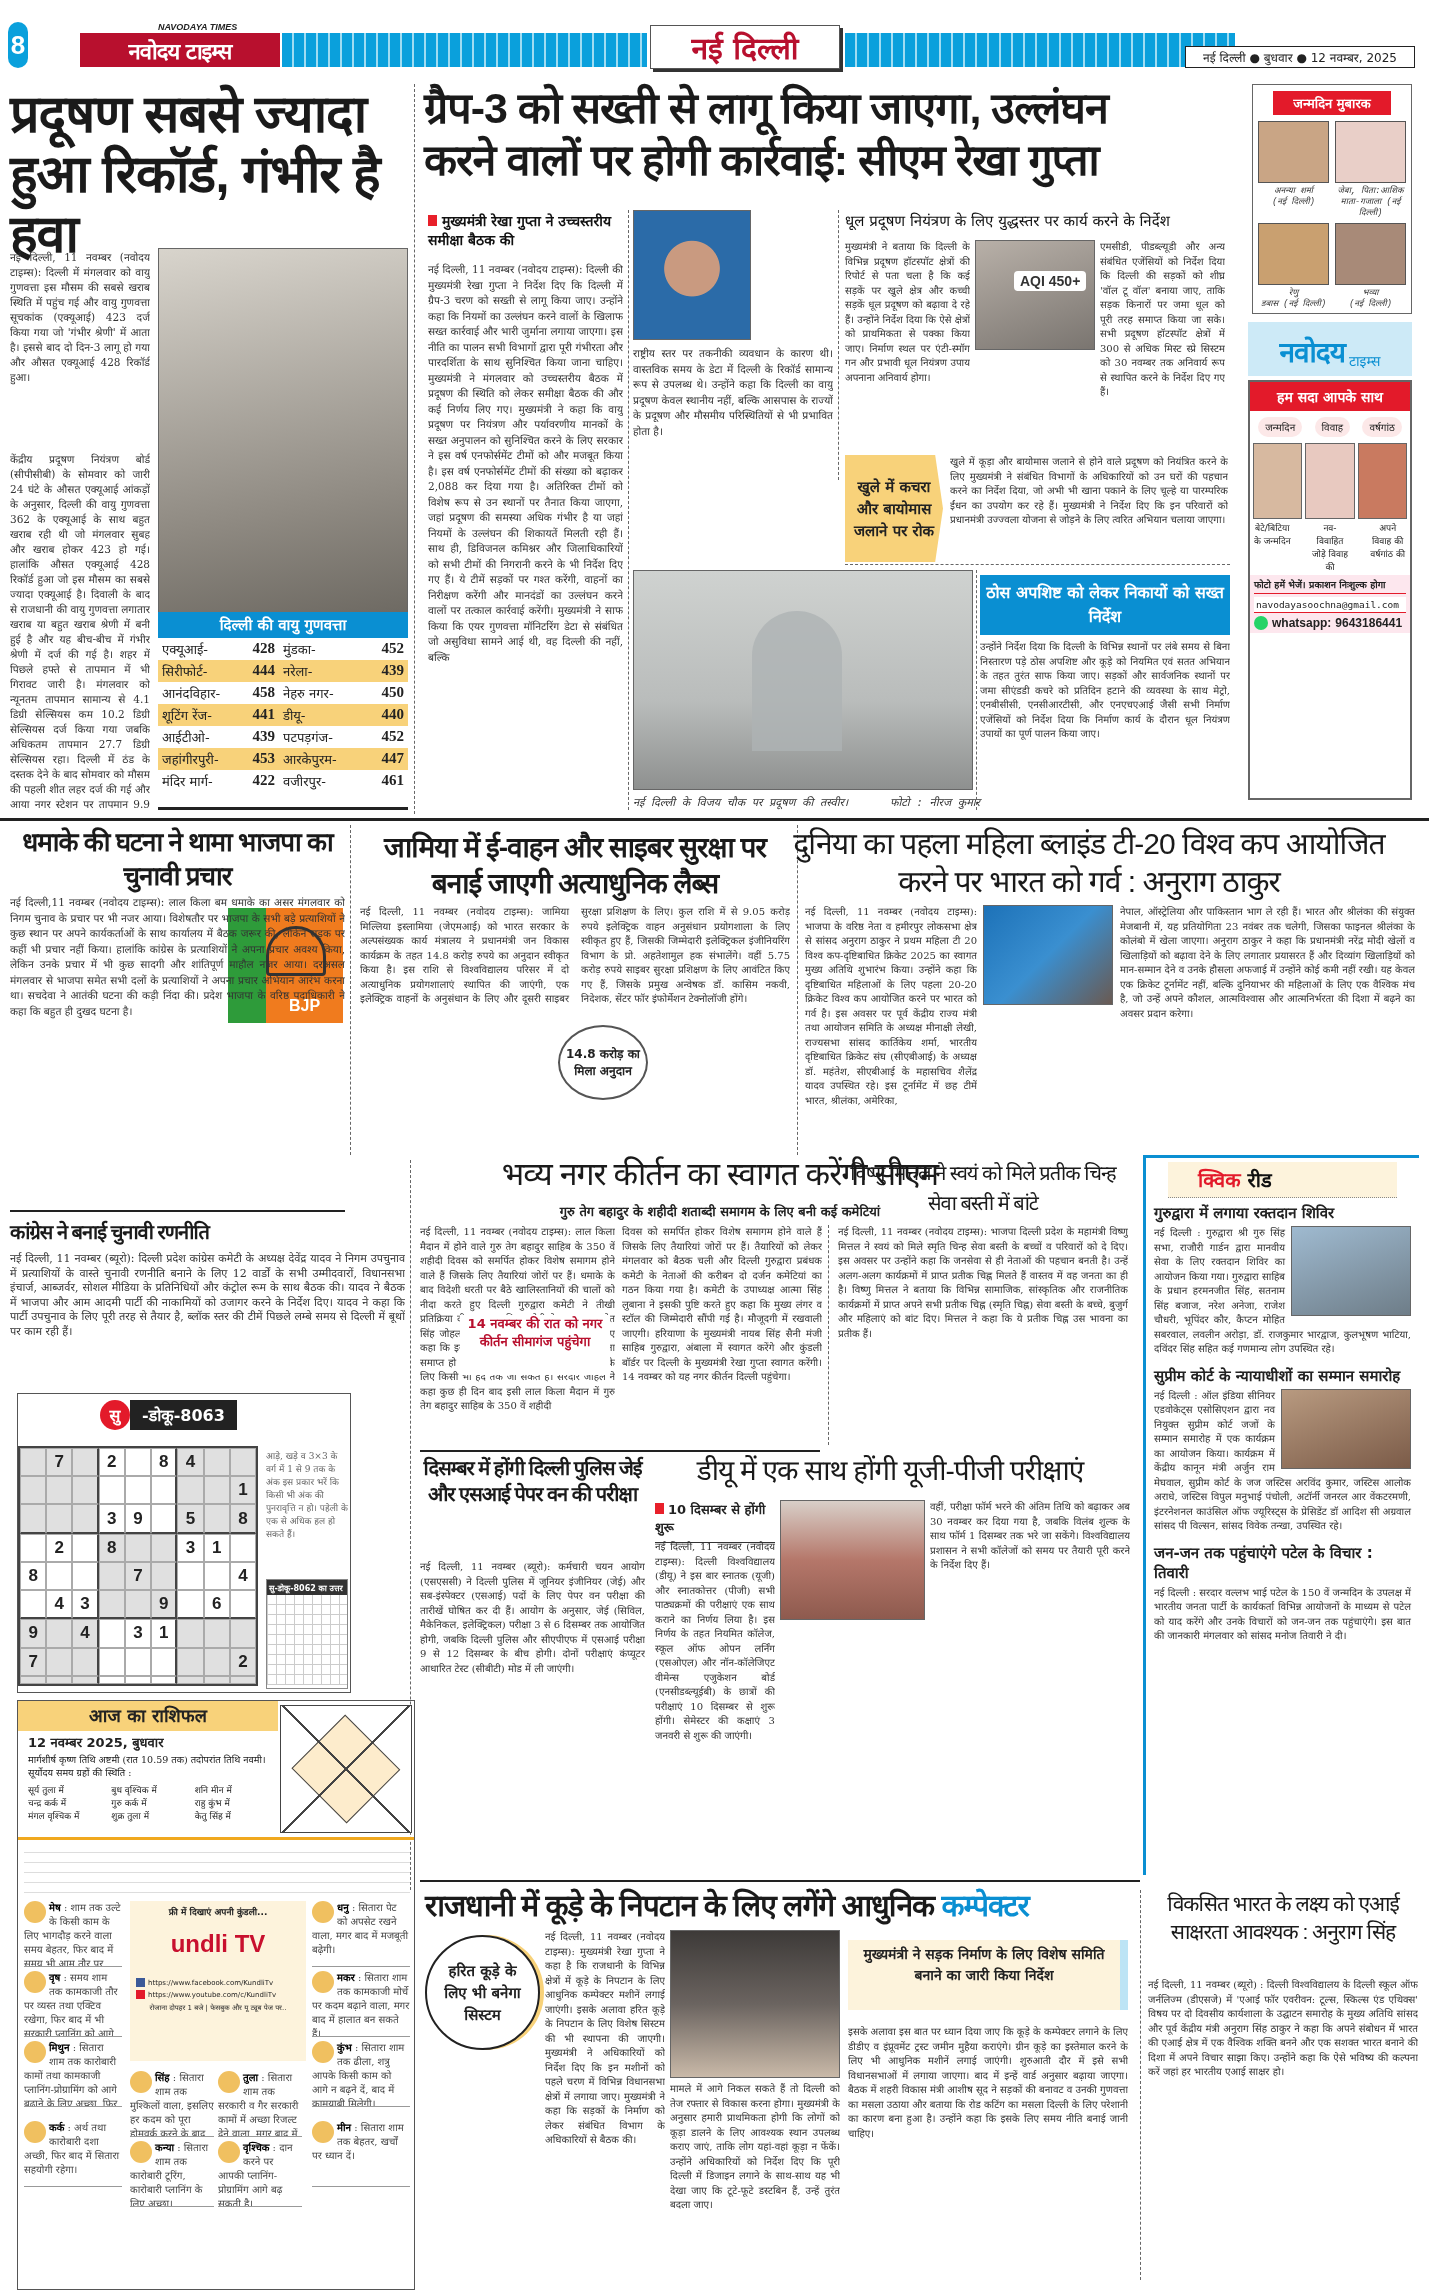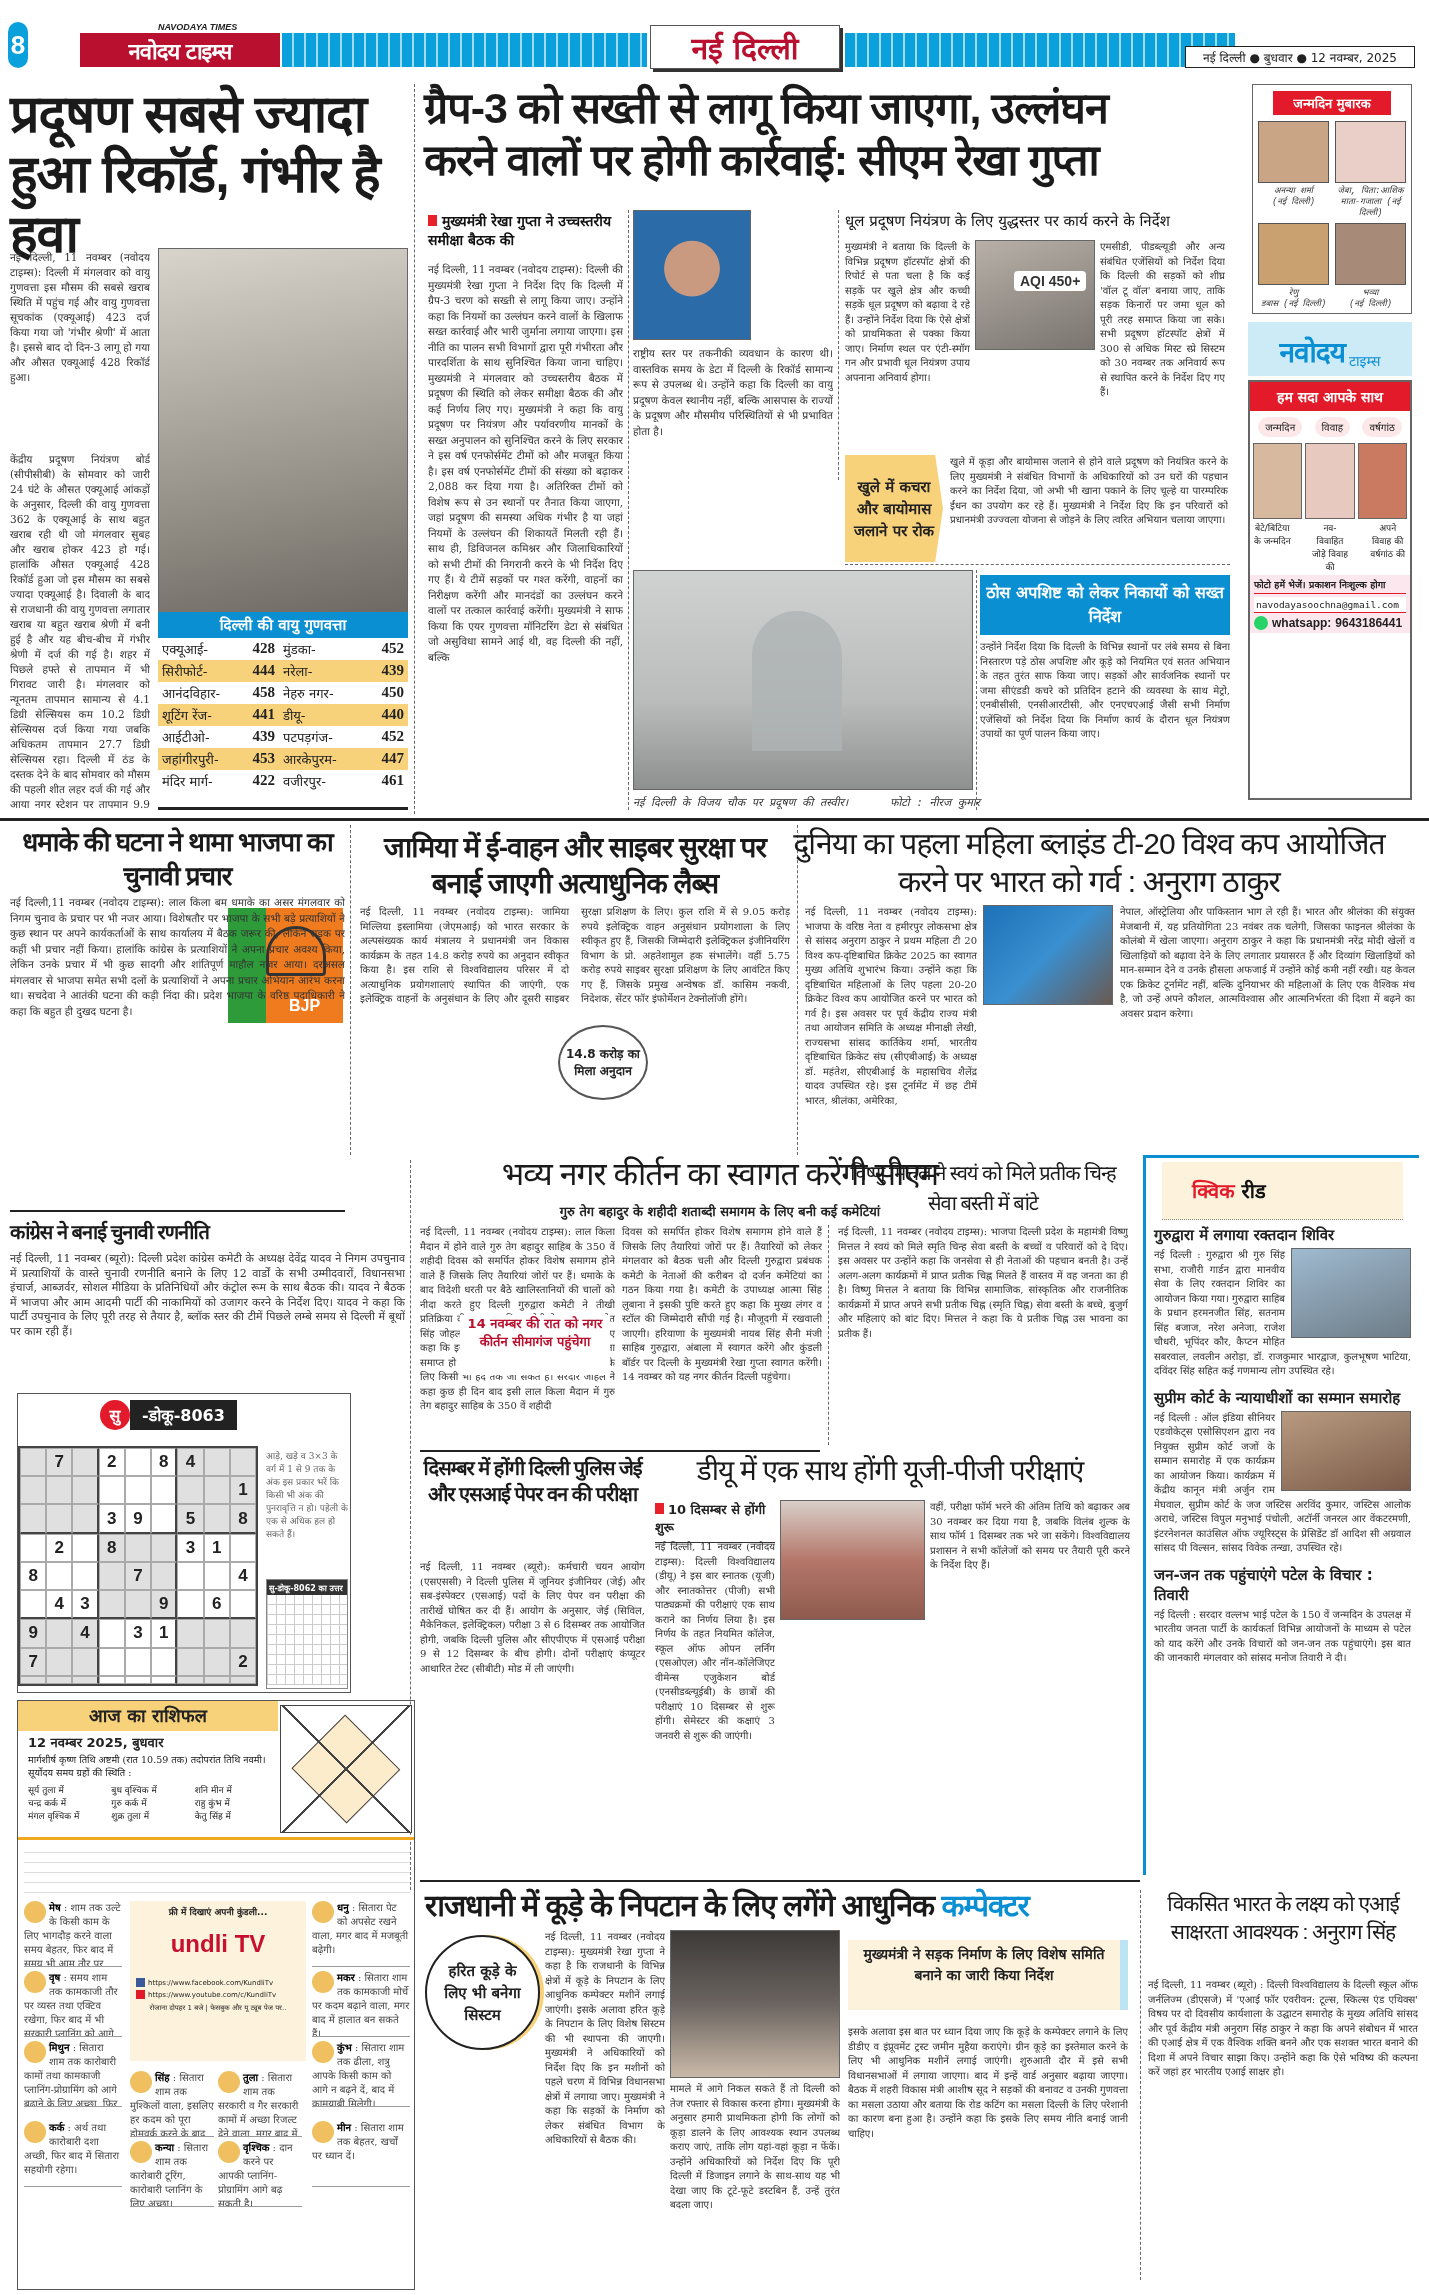--- a/index.html
+++ b/index.html
@@ -360,21 +360,21 @@
 <div class="abs" data-name="kirtan-subhead" style="left:420px;top:1202px;width:600px;font:bold 13px 'DejaVu Sans',sans-serif;text-align:center">गुरु तेग बहादुर के शहीदी शताब्दी समागम के लिए बनी कई कमेटियां</div>
 <div class="abs txt sm" data-name="kirtan-body1" style="left:420px;top:1225px;width:195px;height:220px;overflow:hidden;font-size:10px;line-height:14.5px">नई दिल्ली, 11 नवम्बर (नवोदय टाइम्स): लाल किला मैदान में होने वाले गुरु तेग बहादुर साहिब के 350 वें शहीदी दिवस को समर्पित होकर विशेष समागम होने वाले हैं जिसके लिए तैयारियां जोरों पर हैं। धमाके के बाद विदेशी धरती पर बैठे खालिस्तानियों की चालों को नीदा करते हुए दिल्ली गुरुद्वारा कमेटी ने तीखी प्रतिक्रिया दी। पटना साहिब कमेटी के प्रधान जगजोत सिंह जोहल ने खालिस्तानियों को आड़े हाथों लेते हुए कहा कि इससे पता चलता है कि इनके अंदर मानवता समाप्त हो चुकी है यह केवल अपने स्वार्थ की पूर्ति के लिए किसी भी हद तक जा सकते हैं। सरदार जोहल ने कहा कुछ ही दिन बाद इसी लाल किला मैदान में गुरु तेग बहादुर साहिब के 350 वें शहीदी</div>
 <div class="abs" data-name="kirtan-badge" style="left:460px;top:1315px;width:150px;height:60px;background:#fff;color:#b8102e;font:bold 13px 'DejaVu Sans',sans-serif;text-align:center;line-height:18px">14 नवम्बर की रात को नगर कीर्तन सीमागंज पहुंचेगा</div>
 <div class="abs txt sm" data-name="kirtan-body2" style="left:622px;top:1225px;width:200px;height:220px;overflow:hidden;font-size:10px;line-height:14.5px">दिवस को समर्पित होकर विशेष समागम होने वाले हैं जिसके लिए तैयारियां जोरों पर हैं। तैयारियों को लेकर मंगलवार को बैठक चली और दिल्ली गुरुद्वारा प्रबंधक कमेटी के नेताओं की करीबन दो दर्जन कमेटियां का गठन किया गया है। कमेटी के उपाध्यक्ष आत्मा सिंह लुबाना ने इसकी पुष्टि करते हुए कहा कि मुख्य लंगर व स्टॉल की जिम्मेदारी सौंपी गई है। मौजूदगी में रखवाली जाएगी। हरियाणा के मुख्यमंत्री नायब सिंह सैनी मंजी साहिब गुरुद्वारा, अंबाला में स्वागत करेंगे और कुंडली बॉर्डर पर दिल्ली के मुख्यमंत्री रेखा गुप्ता स्वागत करेंगी। 14 नवम्बर को यह नगर कीर्तन दिल्ली पहुंचेगा।</div>
 <div class="vrule" style="left:828px;top:1225px;height:220px"></div>
 
 <div class="abs hl" data-name="mittal-headline" style="left:838px;top:1158px;width:290px;font-size:20px;font-weight:normal;line-height:30px;text-align:center">विष्णु मित्तल ने स्वयं को मिले प्रतीक चिन्ह सेवा बस्ती में बांटे</div>
 <div class="abs txt sm" data-name="mittal-body" style="left:838px;top:1225px;width:290px;height:220px;overflow:hidden;font-size:10px;line-height:14.5px">नई दिल्ली, 11 नवम्बर (नवोदय टाइम्स): भाजपा दिल्ली प्रदेश के महामंत्री विष्णु मित्तल ने स्वयं को मिले स्मृति चिन्ह सेवा बस्ती के बच्चों व परिवारों को दे दिए। इस अवसर पर उन्होंने कहा कि जनसेवा से ही नेताओं की पहचान बनती है। उन्हें अलग-अलग कार्यक्रमों में प्राप्त प्रतीक चिह्न मिलते हैं वास्तव में वह जनता का ही है। विष्णु मित्तल ने बताया कि विभिन्न सामाजिक, सांस्कृतिक और राजनीतिक कार्यक्रमों में प्राप्त अपने सभी प्रतीक चिह्न (स्मृति चिह्न) सेवा बस्ती के बच्चे, बुजुर्ग और महिलाएं को बांट दिए। मित्तल ने कहा कि ये प्रतीक चिह्न उस भावना का प्रतीक हैं।</div>
 
 <div class="abs" data-name="quick-read-panel" style="left:1143px;top:1155px;width:276px;height:720px;border-left:3px solid #0a8fd2;border-top:3px solid #0a8fd2">
-  <div data-name="quick-read-header" style="margin:4px 16px;background:#fdf3dc;border-bottom:1px dotted #888;padding:15px 30px;font:bold 20px 'DejaVu Sans',sans-serif">
+  <div data-name="quick-read-header" style="margin:4px 22px;background:#fdf3dc;border-bottom:1px dotted #888;padding:4px 30px;font:bold 20px 'DejaVu Sans',sans-serif">
     <span style="color:#e31a2a">क्विक</span> <span style="color:#111">रीड</span>
   </div>
   <div id="qr-items" data-name="quick-read-list" style="padding:0 8px">
       <div data-name="quick-read-item" style="margin-bottom: 8px;">
         <div data-name="quick-read-headline" style="font:bold 15px 'DejaVu Sans',sans-serif;margin:4px 0">गुरुद्वारा में लगाया रक्तदान शिविर</div>
         <div class="photo" data-name="blood-donation-photo" style="position:relative;float:right;width:120px;height:90px;margin:0 0 4px 6px;background:linear-gradient(160deg,#9fbad0,#6e7d88)"></div>
         <div class="txt sm" data-name="quick-read-body" style="font-size:10px;line-height:14.5px">नई दिल्ली : गुरुद्वारा श्री गुरु सिंह सभा, राजौरी गार्डन द्वारा मानवीय सेवा के लिए रक्तदान शिविर का आयोजन किया गया। गुरुद्वारा साहिब के प्रधान हरमनजीत सिंह, सतनाम सिंह बजाज, नरेश अनेजा, राजेश चौधरी, भूपिंदर कौर, कैप्टन मोहित सबरवाल, लवलीन अरोड़ा, डॉ. राजकुमार भारद्वाज, कुलभूषण भाटिया, दविंदर सिंह सहित कई गणमान्य लोग उपस्थित रहे।</div>
         <div style="clear:both"></div>
       </div>
       <div data-name="quick-read-item" style="margin-bottom: 8px;">

